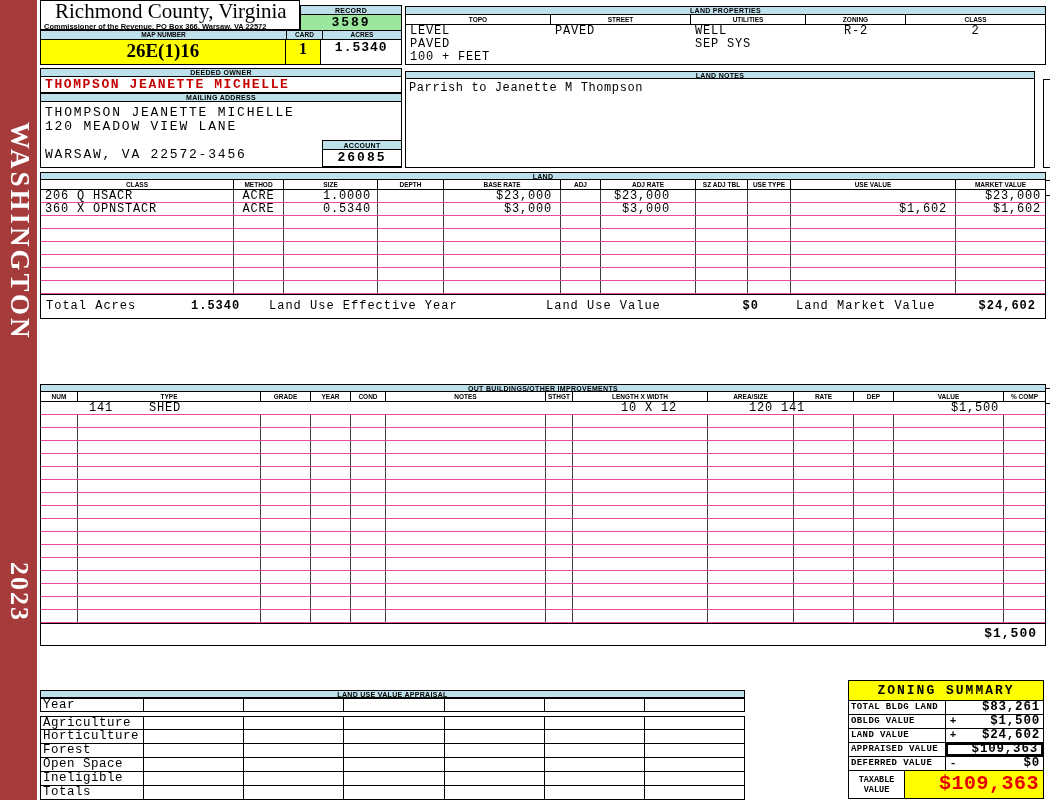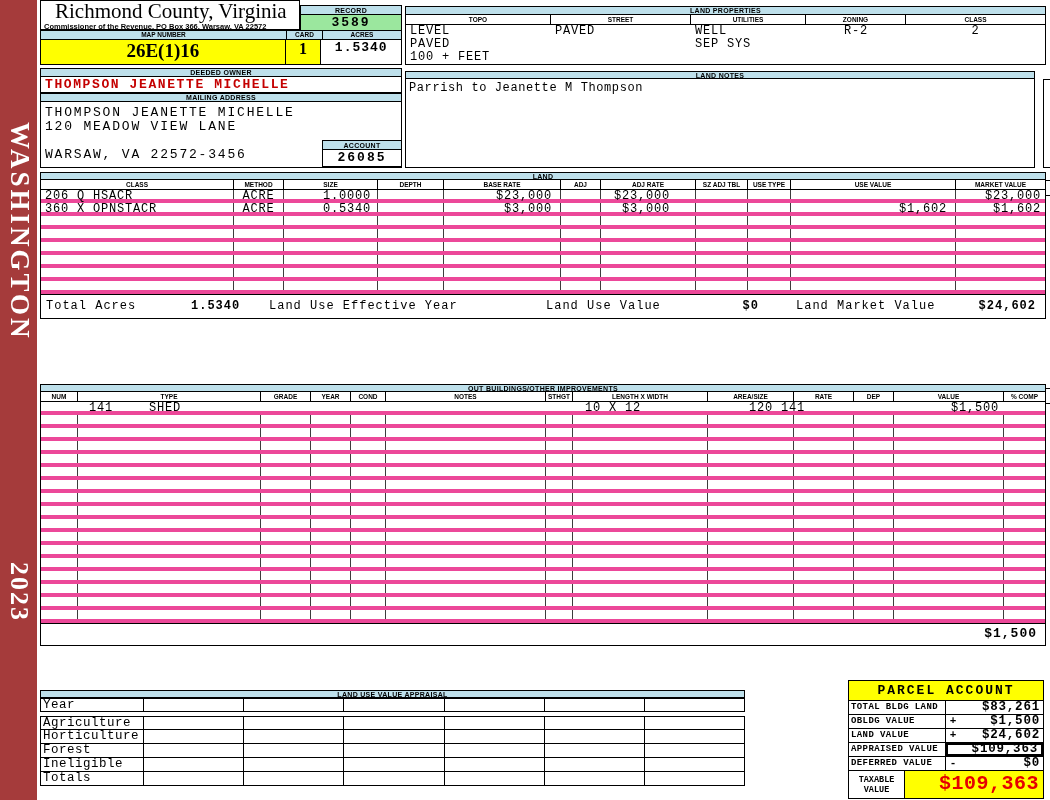--- a/index.html
+++ b/index.html
@@ -5,21 +5,21 @@
   *{margin:0;padding:0;box-sizing:border-box}
   html,body{width:1050px;height:800px;background:#fff;overflow:hidden}
   body{position:relative;font-family:"Liberation Sans",sans-serif;color:#000}
   .abs{position:absolute}
   .b{font-weight:bold}
   .bar{background:var(--header-blue,#BEE0EB);border:1px solid #000;font:bold 7px "Liberation Sans",sans-serif;text-align:center;letter-spacing:.3px;overflow:hidden}
   .hrow{display:flex;height:10px;border-bottom:1px solid #000;background:#fff}
   .h{font:bold 6.5px "Liberation Sans",sans-serif;line-height:9px;text-align:center;border-right:1px solid #000;overflow:visible;white-space:nowrap}
   .h:last-child{border-right:none}
   .tbl{border:1px solid #000;border-top:none;background:#fff}
-  .trow{display:flex;height:13px;border-bottom:4px solid #ec4899}
+  .trow{display:flex;height:13px;border-bottom:1px solid #ec4899}
   .trow .c{height:100%;font:12px "Liberation Mono","DejaVu Sans Mono",monospace;line-height:12px;letter-spacing:.8px;white-space:nowrap;overflow:visible}
   .vb{border-right:1px solid #3c3c3c}
   .al{padding-left:4px}.ac{text-align:center}.ar{text-align:right}
   .pr4{padding-right:4px}.pr6{padding-right:6px}.pr8{padding-right:8px}.pr25{padding-right:25px}
   
   .lg0{width:193px}.lg1{width:50px}.lg2{width:94px}.lg3{width:66px}.lg4{width:117px}.lg5{width:40px}
   .lg6{width:95px}.lg7{width:52px}.lg8{width:43px}.lg9{width:165px}.lg10{width:89px}
   
   .og0{width:37px}.og1{width:183px}.og2{width:50px}.og3{width:40px}.og4{width:35px}.og5{width:160px}
   .og6{width:27px}.og7{width:135px}.og8{width:86px}.og9{width:60px}.og10{width:40px}.og11{width:110px}.og12{width:41px}
@@ -315,21 +315,21 @@
       <div class="h og7">LENGTH X WIDTH</div>
       <div class="h og8">AREA/SIZE</div>
       <div class="h og9">RATE</div>
       <div class="h og10">DEP</div>
       <div class="h og11">VALUE</div>
       <div class="h og12">% COMP</div>
     </div>
     <div id="outrow" class="trow">
       <span style="left:48px">141</span>
       <span style="left:108px">SHED</span>
-      <span style="left:544px">10 X 12</span>
+      <span style="left:580px">10 X 12</span>
       <span style="left:708px">120 141</span>
       <span style="right:46px">$1,500</span>
     </div>
     <div id="out-empty">
         <div class="trow">
           <div class="c vb" style="width: 37px;"></div>
           <div class="c vb" style="width: 183px;"></div>
           <div class="c vb" style="width: 50px;"></div>
           <div class="c vb" style="width: 40px;"></div>
           <div class="c vb" style="width: 35px;"></div>
@@ -616,20 +616,31 @@
       <div class="ap-cells">
           <div class="apc"></div>
           <div class="apc"></div>
           <div class="apc"></div>
           <div class="apc"></div>
           <div class="apc"></div>
           <div class="apc"></div>
         </div>
     </div>
     <div class="ap-row">
+      <div class="ap-label">Open Space</div>
+      <div class="ap-cells">
+          <div class="apc"></div>
+          <div class="apc"></div>
+          <div class="apc"></div>
+          <div class="apc"></div>
+          <div class="apc"></div>
+          <div class="apc"></div>
+        </div>
+    </div>
+    <div class="ap-row">
       <div class="ap-label">Ineligible</div>
       <div class="ap-cells">
           <div class="apc"></div>
           <div class="apc"></div>
           <div class="apc"></div>
           <div class="apc"></div>
           <div class="apc"></div>
           <div class="apc"></div>
         </div>
     </div>
@@ -641,21 +652,21 @@
           <div class="apc"></div>
           <div class="apc"></div>
           <div class="apc"></div>
           <div class="apc"></div>
         </div>
     </div>
   </div>
 </div>
 
 <div id="psum" class="abs">
-  <div id="psum-title">PARCEL ACCOUNT</div>
+  <div id="psum-title">ZONING SUMMARY</div>
   <div class="ps-row">
     <div class="ps-label">TOTAL BLDG LAND</div>
     <div class="ps-op"></div>
     <div class="ps-val">$83,261</div>
   </div>
   <div class="ps-row">
     <div class="ps-label">OBLDG VALUE</div>
     <div class="ps-op">+</div>
     <div class="ps-val">$1,500</div>
   </div>

